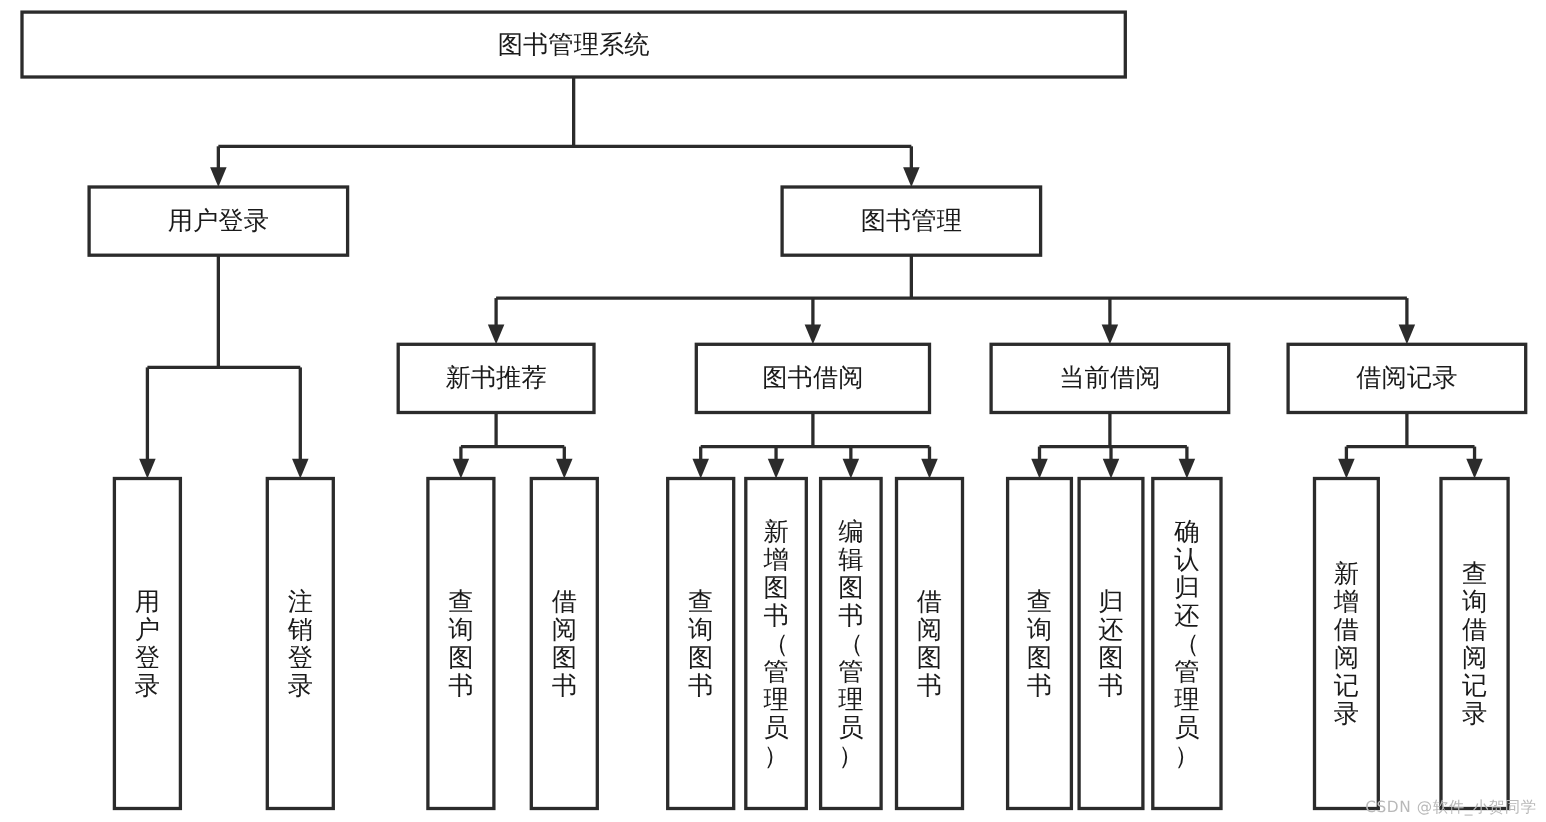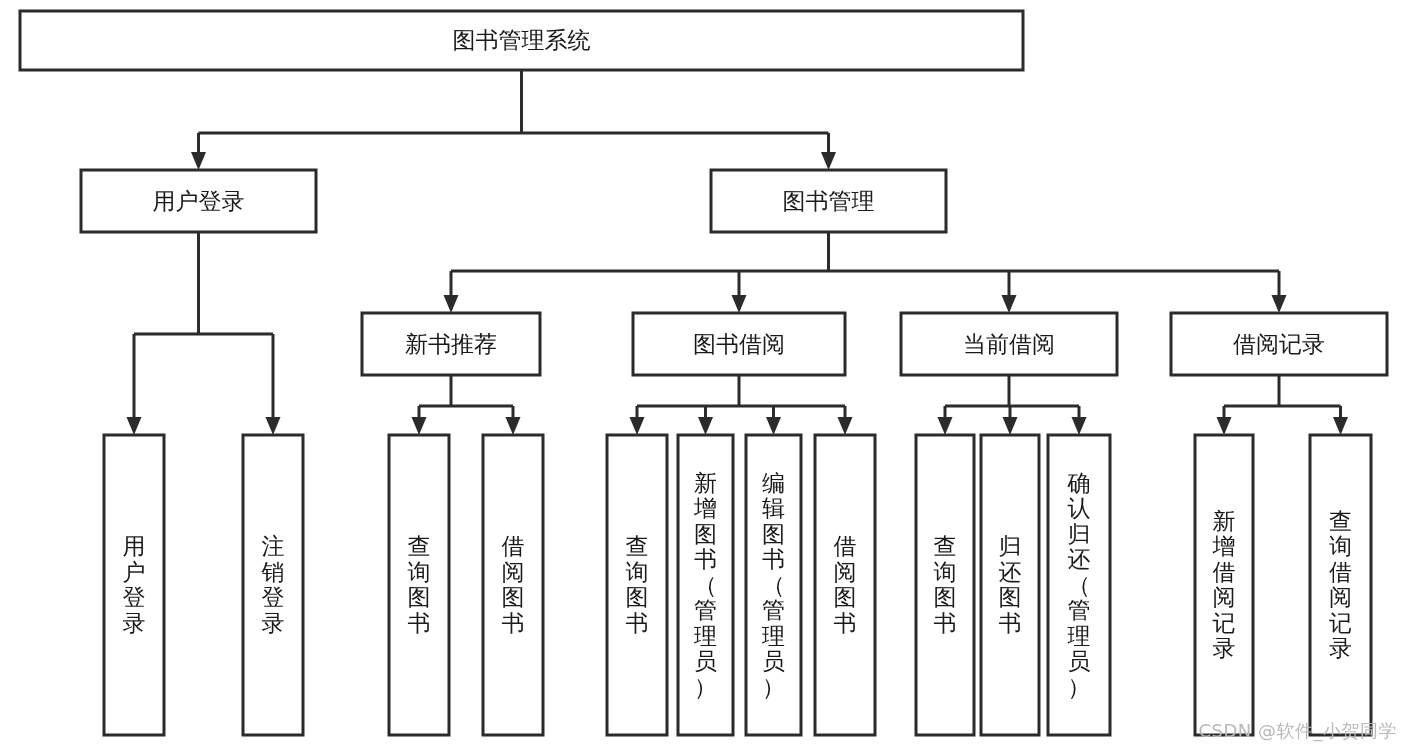--- a/index.html
+++ b/index.html
@@ -51,21 +51,21 @@
   }
   .arrow-head {
     fill: #2b2b2b;
     stroke: none;
   }
   .watermark {
     position: absolute;
     right: 8px;
     bottom: 4px;
     font-family: "DejaVu Sans", "Liberation Sans", sans-serif;
-    font-size: 18px;
+    font-size: 14px;
     color: #b9b9b9;
     white-space: nowrap;
     letter-spacing: 0.5px;
     user-select: none;
   }
 </style>
 </head>
 <body>
 
 <div id="diagram-root">

